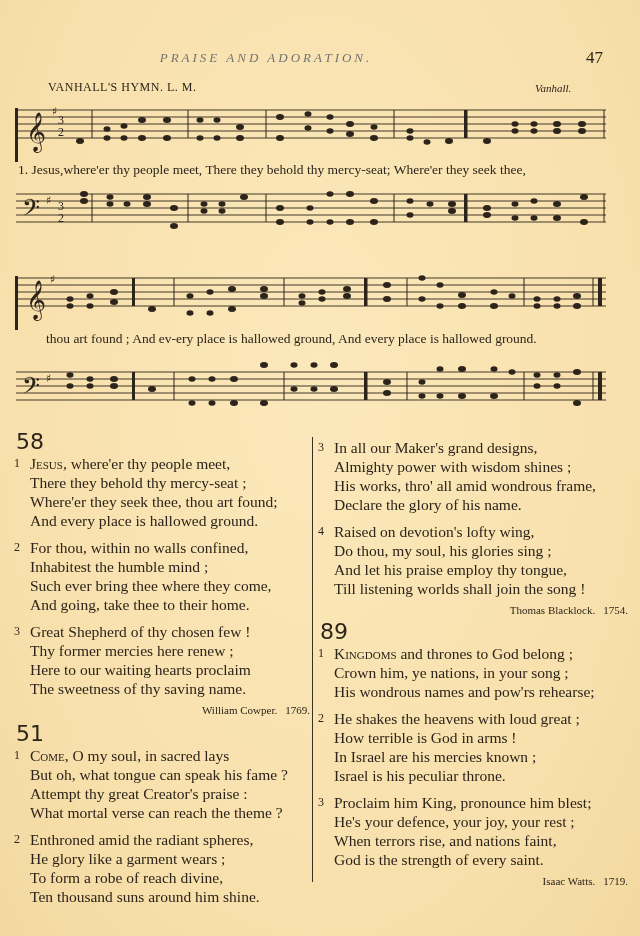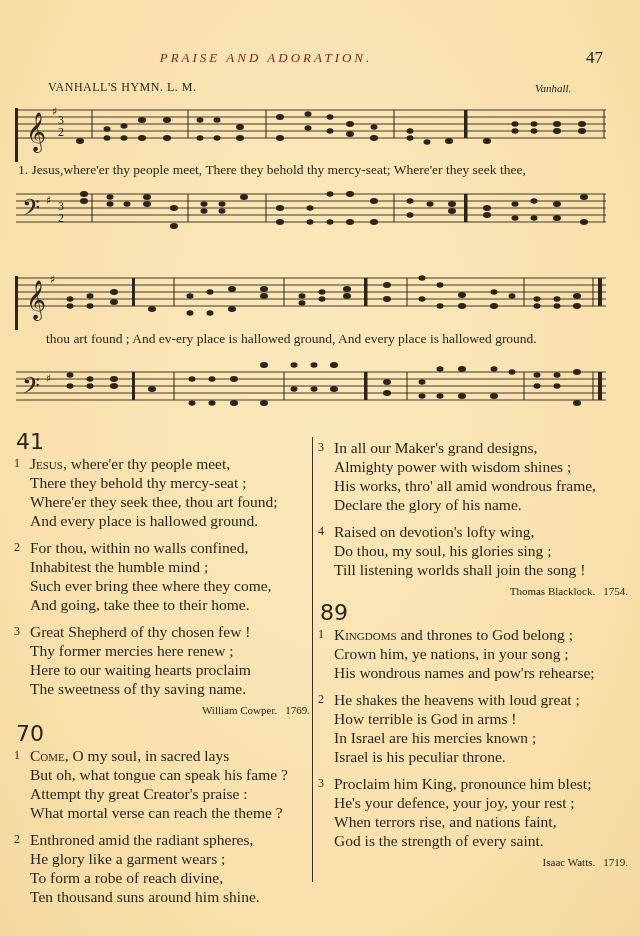--- a/index.html
+++ b/index.html
@@ -10,21 +10,21 @@
     color:#2c241a;
     position:relative;
   }
   .page-bg {
     position:absolute; inset:0;
     background: radial-gradient(ellipse at 50% 40%, #fbe8bb 0%, #f8e0ac 70%, #f3d8a0 100%);
   }
   .running-head {
     position:absolute; top:50px; left:0; width:532px; text-align:center;
     font-family:"Liberation Serif", serif; font-style:italic;
-    font-size:13px; letter-spacing:3px; color:#7f1d1d;
+    font-size:13px; letter-spacing:3px; color:#737373;
   }
   .page-number {
     position:absolute; top:48px; left:586px;
     font-family:"Liberation Serif", serif; font-size:17px;
   }
   .tune-title {
     position:absolute; top:80px; left:48px;
     font-family:"Liberation Serif", serif; font-size:12px; letter-spacing:0.5px;
   }
   .composer {
@@ -339,21 +339,21 @@
       <ellipse cx="565" cy="14" rx="4" ry="3"></ellipse>
         <ellipse cx="565" cy="45" rx="4" ry="3"></ellipse>
     </g>
   </svg>
 </div>
 
 <div class="col-divider"></div>
 
 <div class="hymn-col" style="left:14px; top:430px; width:296px;">
   <div>
-    <div class="hymn-number">41</div>
+    <div class="hymn-number">58</div>
     <div class="stanza">
       <span class="stanza-num">1</span>
       <div class="stanza-lines">
         <div class="verse-line"><span class="sc">Jesus</span><span>, where'er thy people meet,</span></div>
         <div class="verse-line">There they behold thy mercy-seat ;</div>
         <div class="verse-line">Where'er they seek thee, thou art found;</div>
         <div class="verse-line">And every place is hallowed ground.</div>
       </div>
     </div>
     <div class="stanza">
@@ -373,21 +373,21 @@
         <div class="verse-line">Here to our waiting hearts proclaim</div>
         <div class="verse-line">The sweetness of thy saving name.</div>
       </div>
     </div>
     <div class="attribution">
       <span class="author">William Cowper.</span><span>1769.</span>
     </div>
   </div>
 
   <div style="margin-top:4px;">
-    <div class="hymn-number">70</div>
+    <div class="hymn-number">51</div>
     <div class="stanza">
       <span class="stanza-num">1</span>
       <div class="stanza-lines">
         <div class="verse-line"><span class="sc">Come</span><span>, O my soul, in sacred lays</span></div>
         <div class="verse-line">But oh, what tongue can speak his fame ?</div>
         <div class="verse-line">Attempt thy great Creator's praise :</div>
         <div class="verse-line">What mortal verse can reach the theme ?</div>
       </div>
     </div>
     <div class="stanza">
@@ -411,20 +411,21 @@
         <div class="verse-line">Almighty power with wisdom shines ;</div>
         <div class="verse-line">His works, thro' all amid wondrous frame,</div>
         <div class="verse-line">Declare the glory of his name.</div>
       </div>
     </div>
     <div class="stanza">
       <span class="stanza-num">4</span>
       <div class="stanza-lines">
         <div class="verse-line">Raised on devotion's lofty wing,</div>
         <div class="verse-line">Do thou, my soul, his glories sing ;</div>
+        <div class="verse-line">And let his praise employ thy tongue,</div>
         <div class="verse-line">Till listening worlds shall join the song !</div>
       </div>
     </div>
     <div class="attribution">
       <span class="author">Thomas Blacklock.</span><span>1754.</span>
     </div>
   </div>
 
   <div style="margin-top:2px;">
     <div class="hymn-number">89</div>

